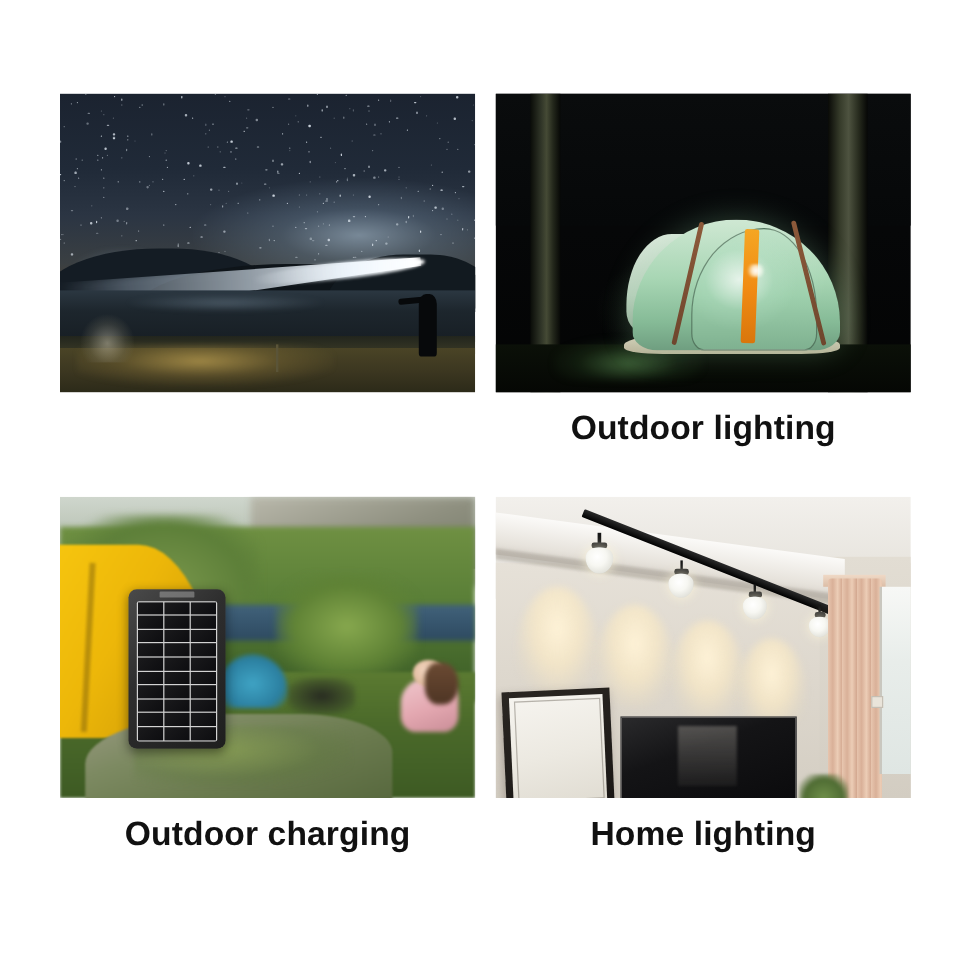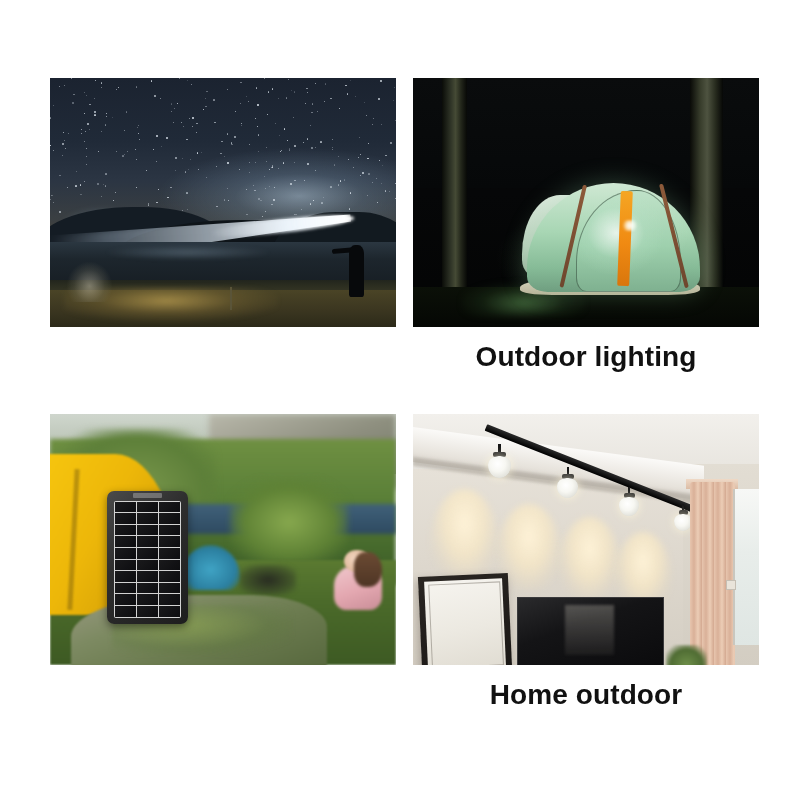--- a/index.html
+++ b/index.html
@@ -991,20 +991,21 @@
               <span class="p3-cell"></span>
               <span class="p3-cell"></span>
               <span class="p3-cell"></span>
               <span class="p3-cell"></span>
               <span class="p3-cell"></span>
               <span class="p3-cell"></span>
             </div>
         </div>
       </div>
     </div>
+    <div class="caption cap-bl">Outdoor charging</div>
 
     <div class="cell cell-br">
       <div class="photo">
         <div class="p4-ceiling"></div>
         <div class="p4-wall"></div>
         <div class="p4-wall-right"></div>
         <div class="p4-cove"></div>
         <div class="p4-cove-shadow"></div>
         <div class="p4-pool p4-pool-1"></div>
         <div class="p4-pool p4-pool-2"></div>
@@ -1037,16 +1038,16 @@
         </div>
         <div class="p4-tv"></div>
         <div class="p4-tv-refl"></div>
         <div class="p4-curtain-top"></div>
         <div class="p4-curtain"></div>
         <div class="p4-window"></div>
         <div class="p4-outlet"></div>
         <div class="p4-plant"></div>
       </div>
     </div>
-    <div class="caption cap-br">Home outdoor</div>
+    <div class="caption cap-br">Home lighting</div>
 
   </div>
 </div>
 
 </body></html>

